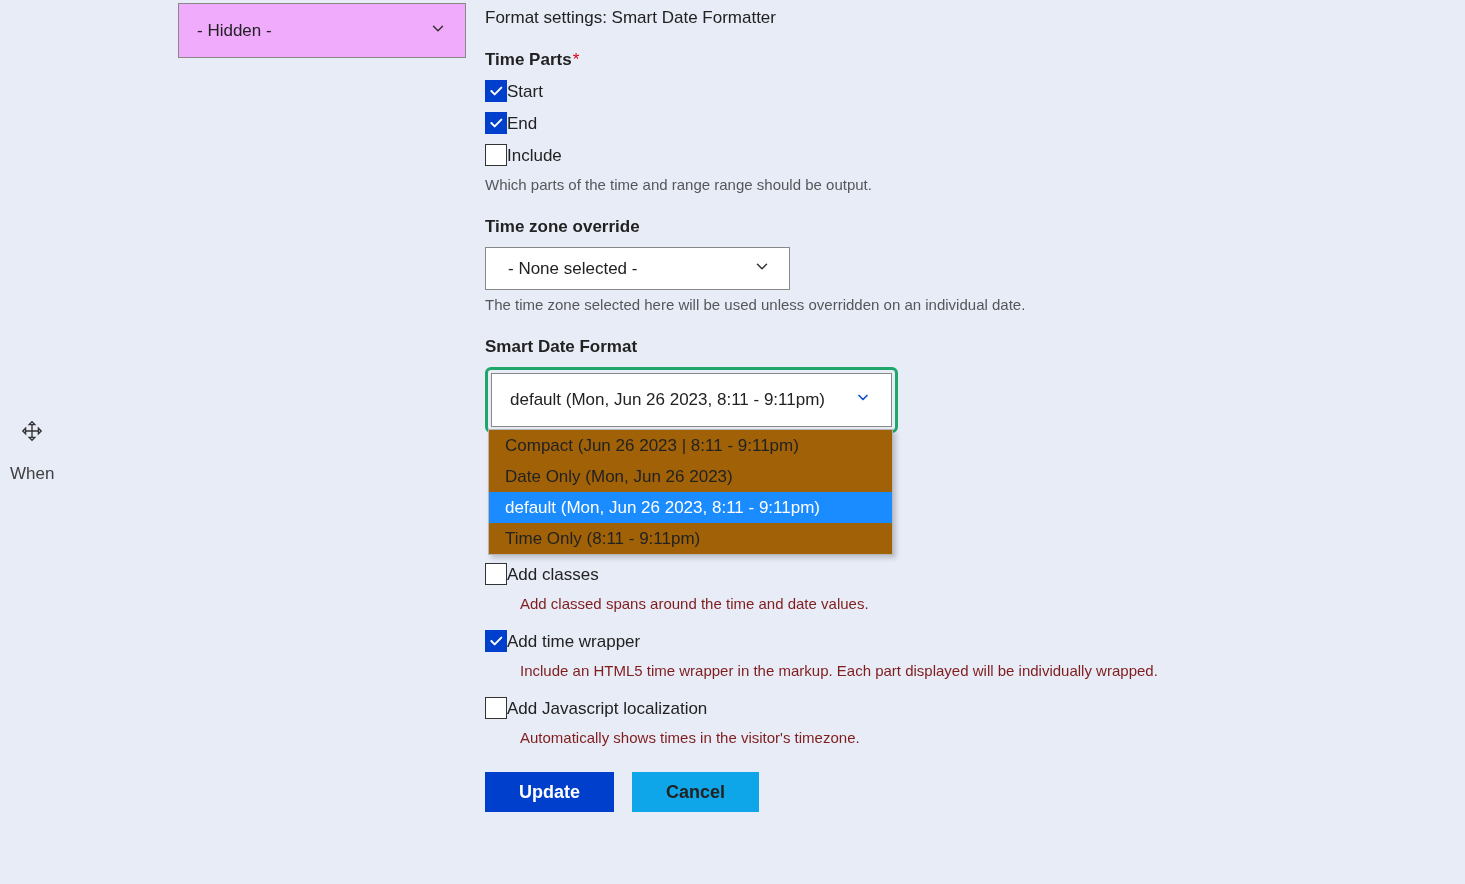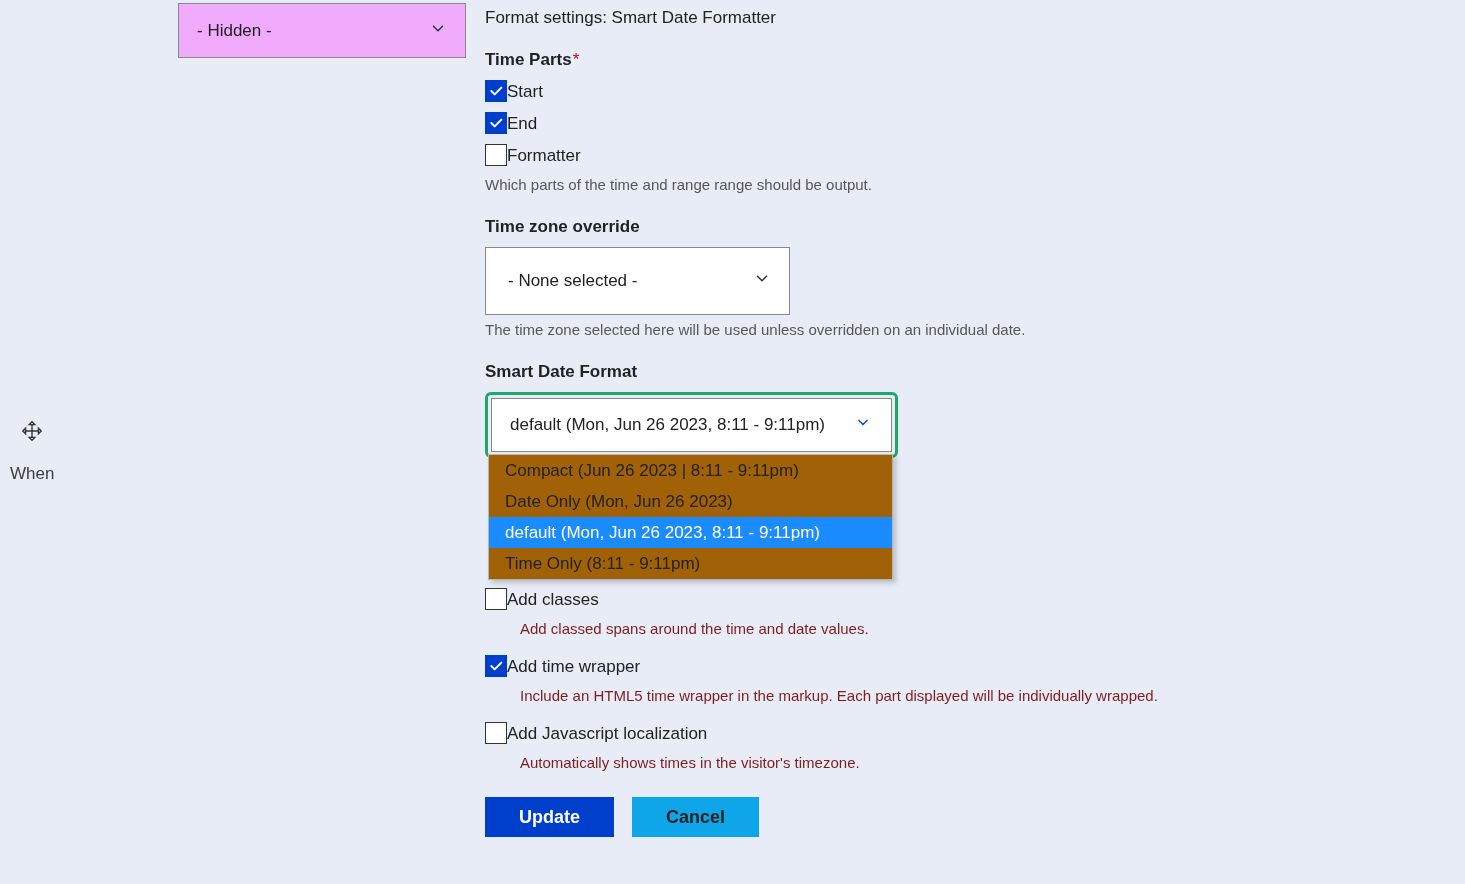--- a/index.html
+++ b/index.html
@@ -70,21 +70,21 @@
       justify-content: center;
       cursor: pointer;
       flex-shrink: 0;
     }
     .cb.checked { background: #003ecc; border-color: #003ecc; }
     .cb.checked svg { display: block; }
     .cb svg { display: none; }
     .help { color: #55575a; font-size: 15px; margin-top: 6px; margin-bottom: 24px;}
     .help-sm { color: #7f1d1d; font-size: 15px; margin-top: 4px; margin-bottom: 18px; margin-left: 35px;}
     .tz-select {
-      width: 305px; height: 68px;
+      width: 305px; height: 43px;
       background: #fff; border: 1px solid #888;
       display: flex; align-items: center;
       padding: 0 22px; font-size: 17px;
       position: relative; margin-top: 8px;
       cursor: pointer;
     }
     .tz-select .chev { position: absolute; right: 18px; top: 50%; transform: translateY(-50%); }
     .sdf-wrap { position: relative; margin-top: 10px; width: 413px;}
     .sdf-outline {
       border: 3px solid #1fa66a;
@@ -172,21 +172,21 @@
       <svg width="16" height="16" viewBox="0 0 24 24">
           <path d="M5 12l5 5L20 7" stroke="#fff" stroke-width="3" fill="none" stroke-linecap="round" stroke-linejoin="round"></path>
         </svg>
     </span>
     <span>End</span>
   </div>
   <div class="cb-row">
     <span class="cb">
       
     </span>
-    <span>Formatter</span>
+    <span>Include</span>
   </div>
   <div class="help">Which parts of the time and range range should be output.</div>
 
   <div class="section-label">Time zone override</div>
   <div class="tz-select">
     <span>- None selected -</span>
     <span class="chev">
       <svg width="18" height="18" viewBox="0 0 24 24" fill="none">
           <path d="M6 9l6 6 6-6" stroke="#333" stroke-width="2" stroke-linecap="round" stroke-linejoin="round"></path>
         </svg>

